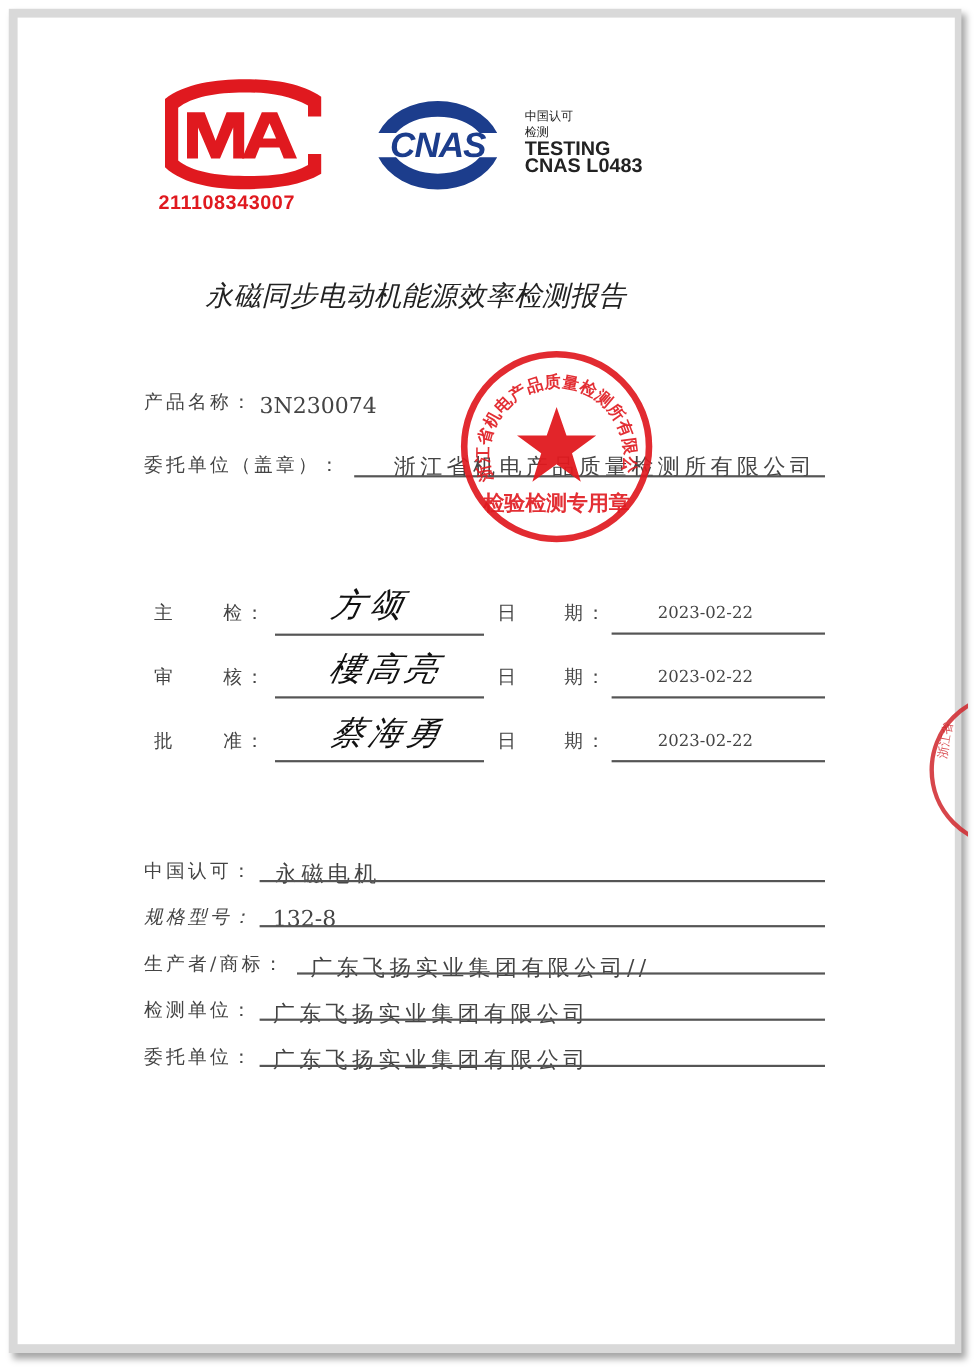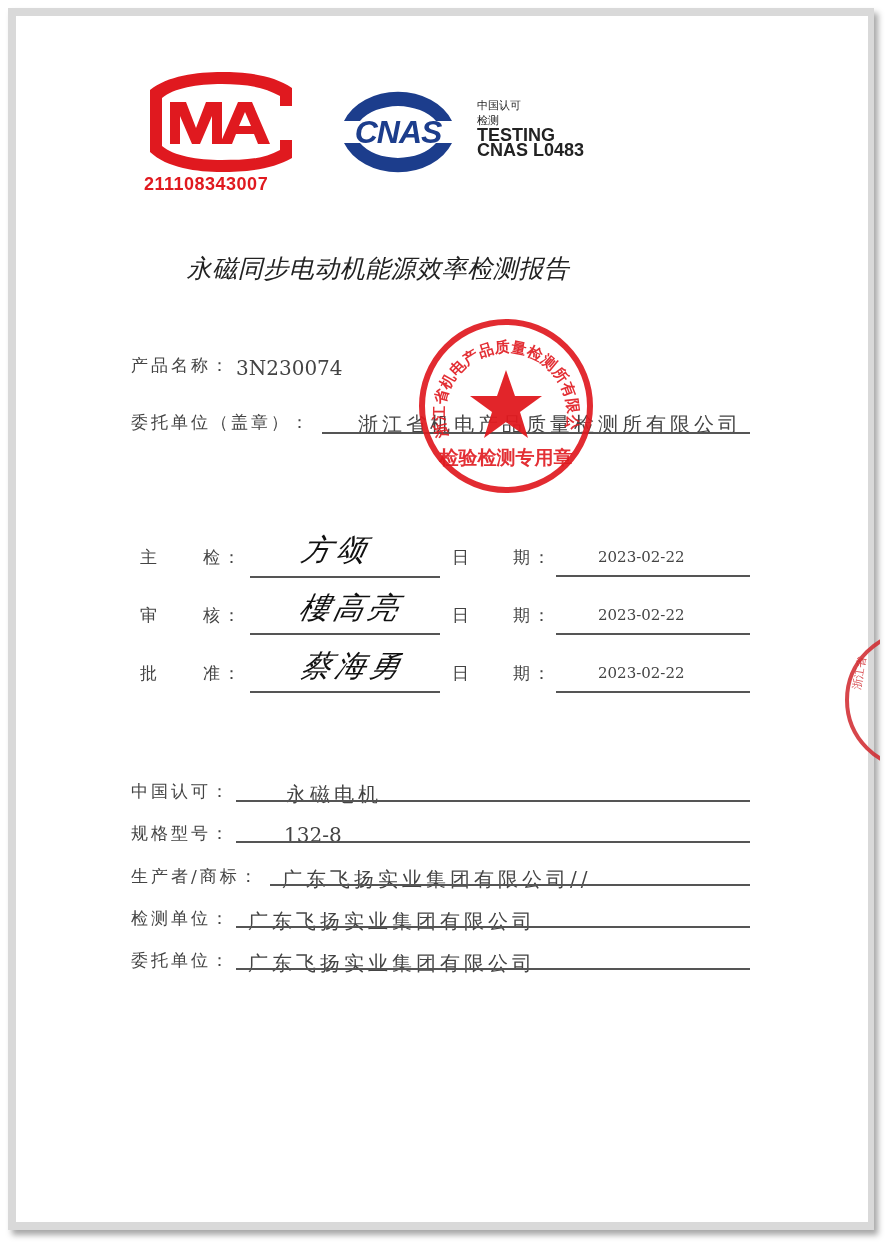--- a/index.html
+++ b/index.html
@@ -133,25 +133,25 @@
 <div class="abs uline" style="left:556px; top:691px; width:194px;"></div>
 
 <div class="abs stamp-partial">
   <svg width="40" height="140" viewBox="0 0 40 140">
     <circle cx="75" cy="70" r="68" fill="none" stroke="#d0262c" stroke-width="4" opacity="0.85"></circle>
     <text x="20" y="60" font-family="DejaVu Sans, sans-serif" font-size="11" fill="#d0262c" opacity="0.8" transform="rotate(-80 20 60)">浙江省</text>
   </svg>
 </div>
 
 <div class="abs label" style="left:131px; top:780px;">中国认可：</div>
-<div class="abs value cn" style="left:250px; top:781px;margin-left:36px;">永磁电机</div>
+<div class="abs value cn" style="left:250px; top:781px;">永磁电机</div>
 <div class="abs uline" style="left:236px; top:800px; width:514px;"></div>
 
-<div class="abs label" style="left:131px; top:822px;">规格型号：</div>
-<div class="abs value" style="left:248px; top:823px;margin-left:36px;">132-8</div>
+<div class="abs label" style="left:131px; top:822px;font-style:italic;">规格型号：</div>
+<div class="abs value" style="left:248px; top:823px;">132-8</div>
 <div class="abs uline" style="left:236px; top:841px; width:514px;"></div>
 
 <div class="abs label" style="left:131px; top:865px;">生产者/商标：</div>
 <div class="abs value cn" style="left:282px; top:866px;">广东飞扬实业集团有限公司//</div>
 <div class="abs uline" style="left:270px; top:884px; width:480px;"></div>
 
 <div class="abs label" style="left:131px; top:907px;">检测单位：</div>
 <div class="abs value cn" style="left:248px; top:908px;">广东飞扬实业集团有限公司</div>
 <div class="abs uline" style="left:236px; top:926px; width:514px;"></div>
 

